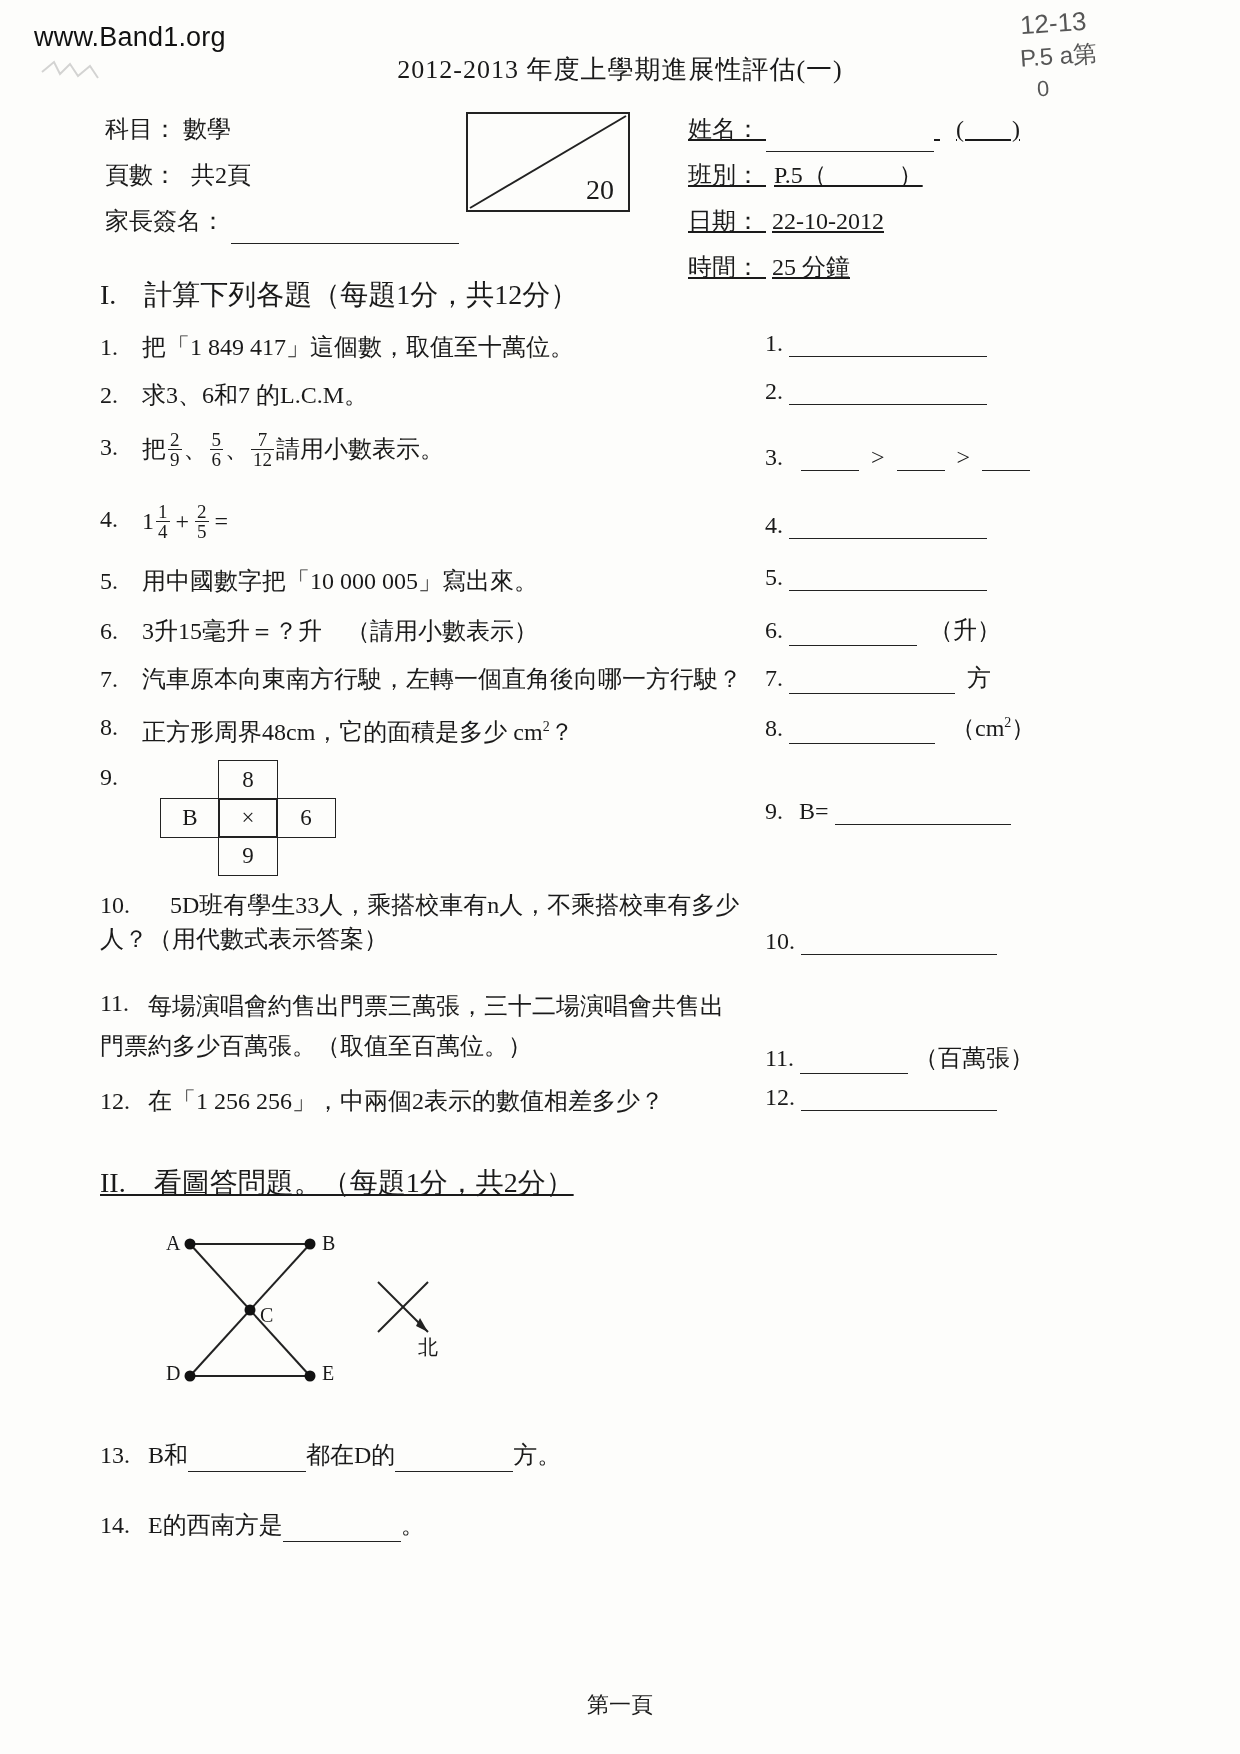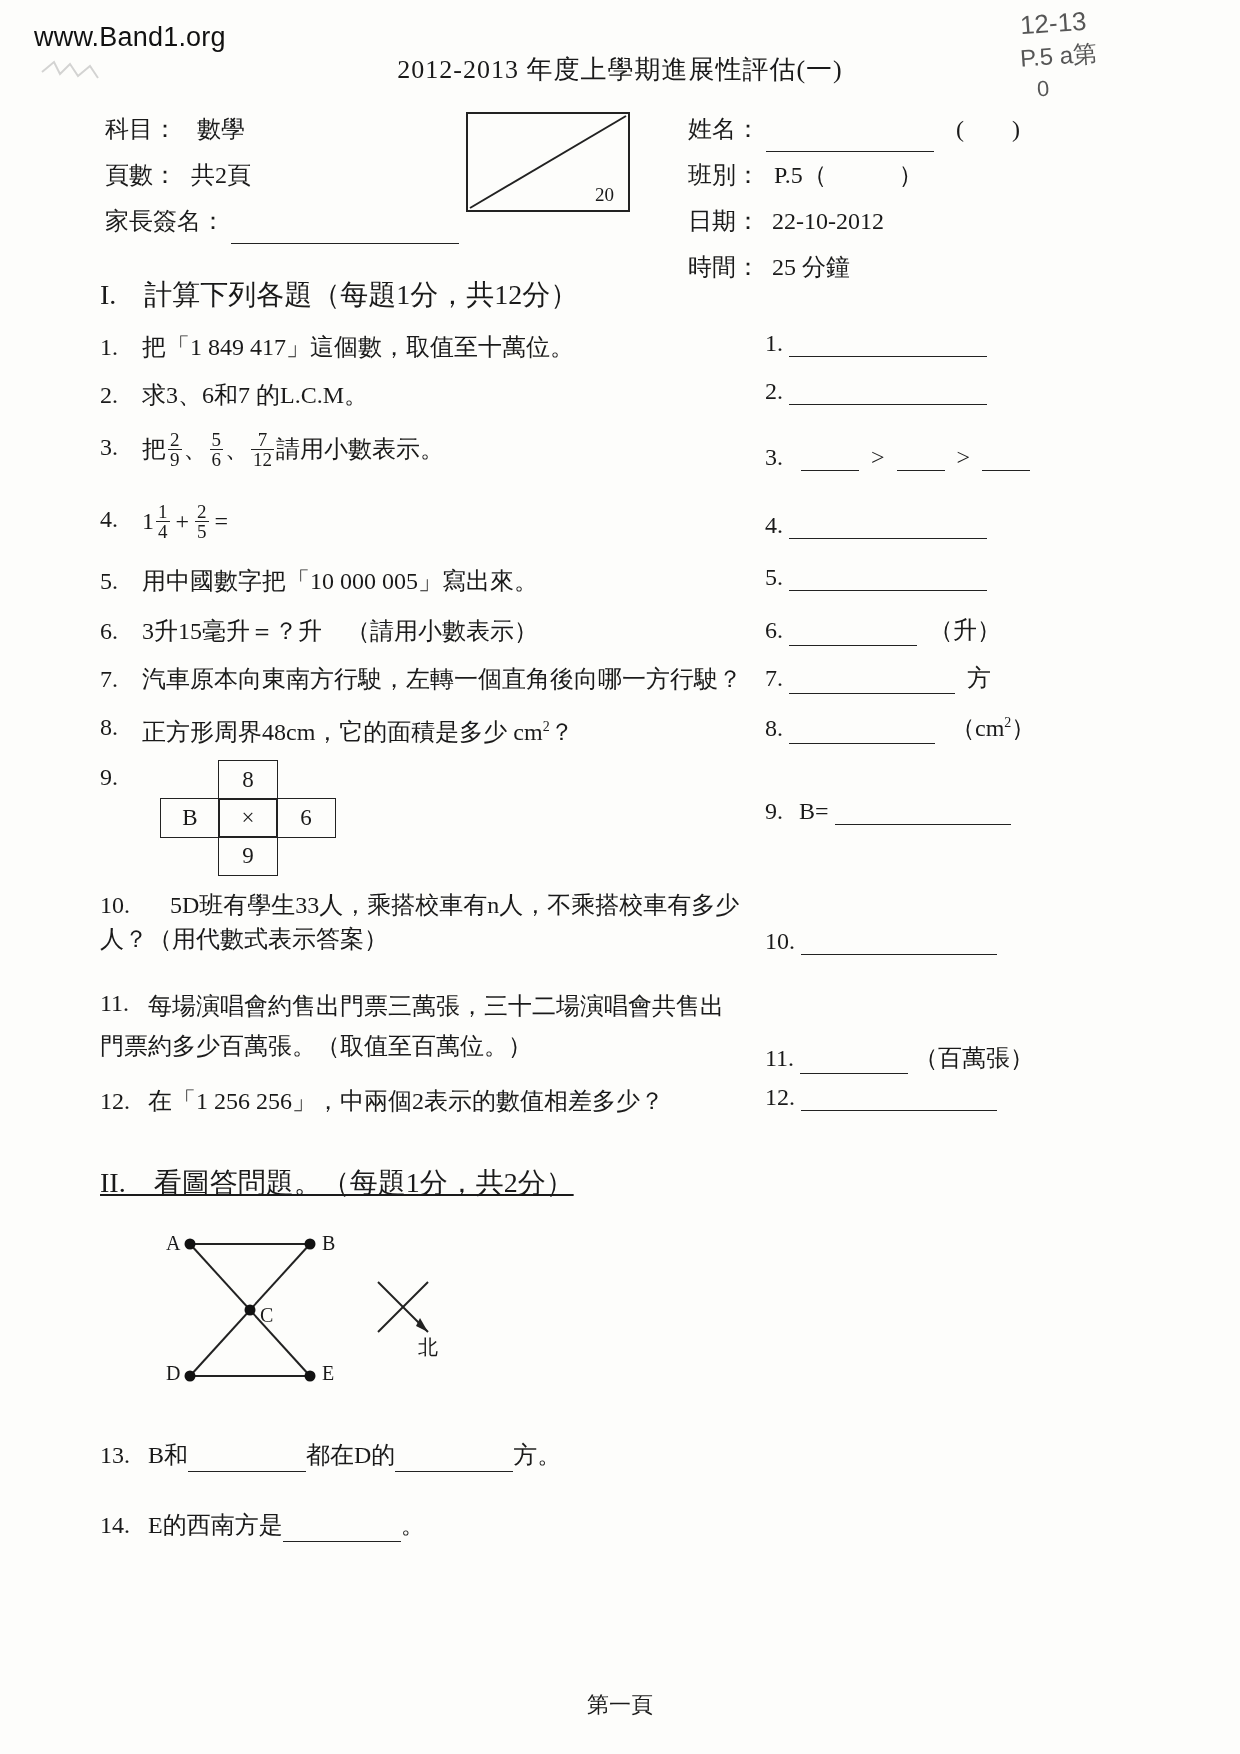--- a/index.html
+++ b/index.html
@@ -83,30 +83,30 @@
     border: 2px solid #222;
   }
   .score-box .diag {
     position: absolute;
     left: 0; top: 0; width: 100%; height: 100%;
   }
   .score-box .total {
     position: absolute;
     right: 14px;
     bottom: 4px;
-    font-size: 19px;
+    font-size: 28px;
   }
   .info-right {
     position: absolute;
     left: 688px;
     top: 106px;
     font-size: 24px;
     line-height: 46px;
   }
-  .info-right .row { white-space: nowrap; }
+  .info-right .row { white-space: nowrap; text-decoration: underline; }
 
   
   .section-head {
     position: absolute;
     font-size: 28px;
     white-space: nowrap;
   }
   #sec1 { left: 100px; top: 276px; }
   #sec2 { left: 100px; top: 1164px; text-decoration: underline; }
 
@@ -205,21 +205,21 @@
 
   <div class="handwrite hw1">12-13</div>
   <div class="handwrite hw2">P.5 a第</div>
   <div class="handwrite hw3">0</div>
 
   <div class="exam-title">2012-2013 年度上學期進展性評估(一)</div>
 
   <div class="info-left">
     <div class="row">
       <span>科目：</span>
-      <span style="margin-left:14px">數學</span>
+      <span style="">數學</span>
     </div>
     <div class="row">
       <span>頁數：</span>
       <span style="margin-left:8px">共2頁</span>
     </div>
     <div class="row">
       <span>家長簽名：</span>
       <span class="blank-line" style="width:228px;height:26px"></span>
     </div>
   </div>

